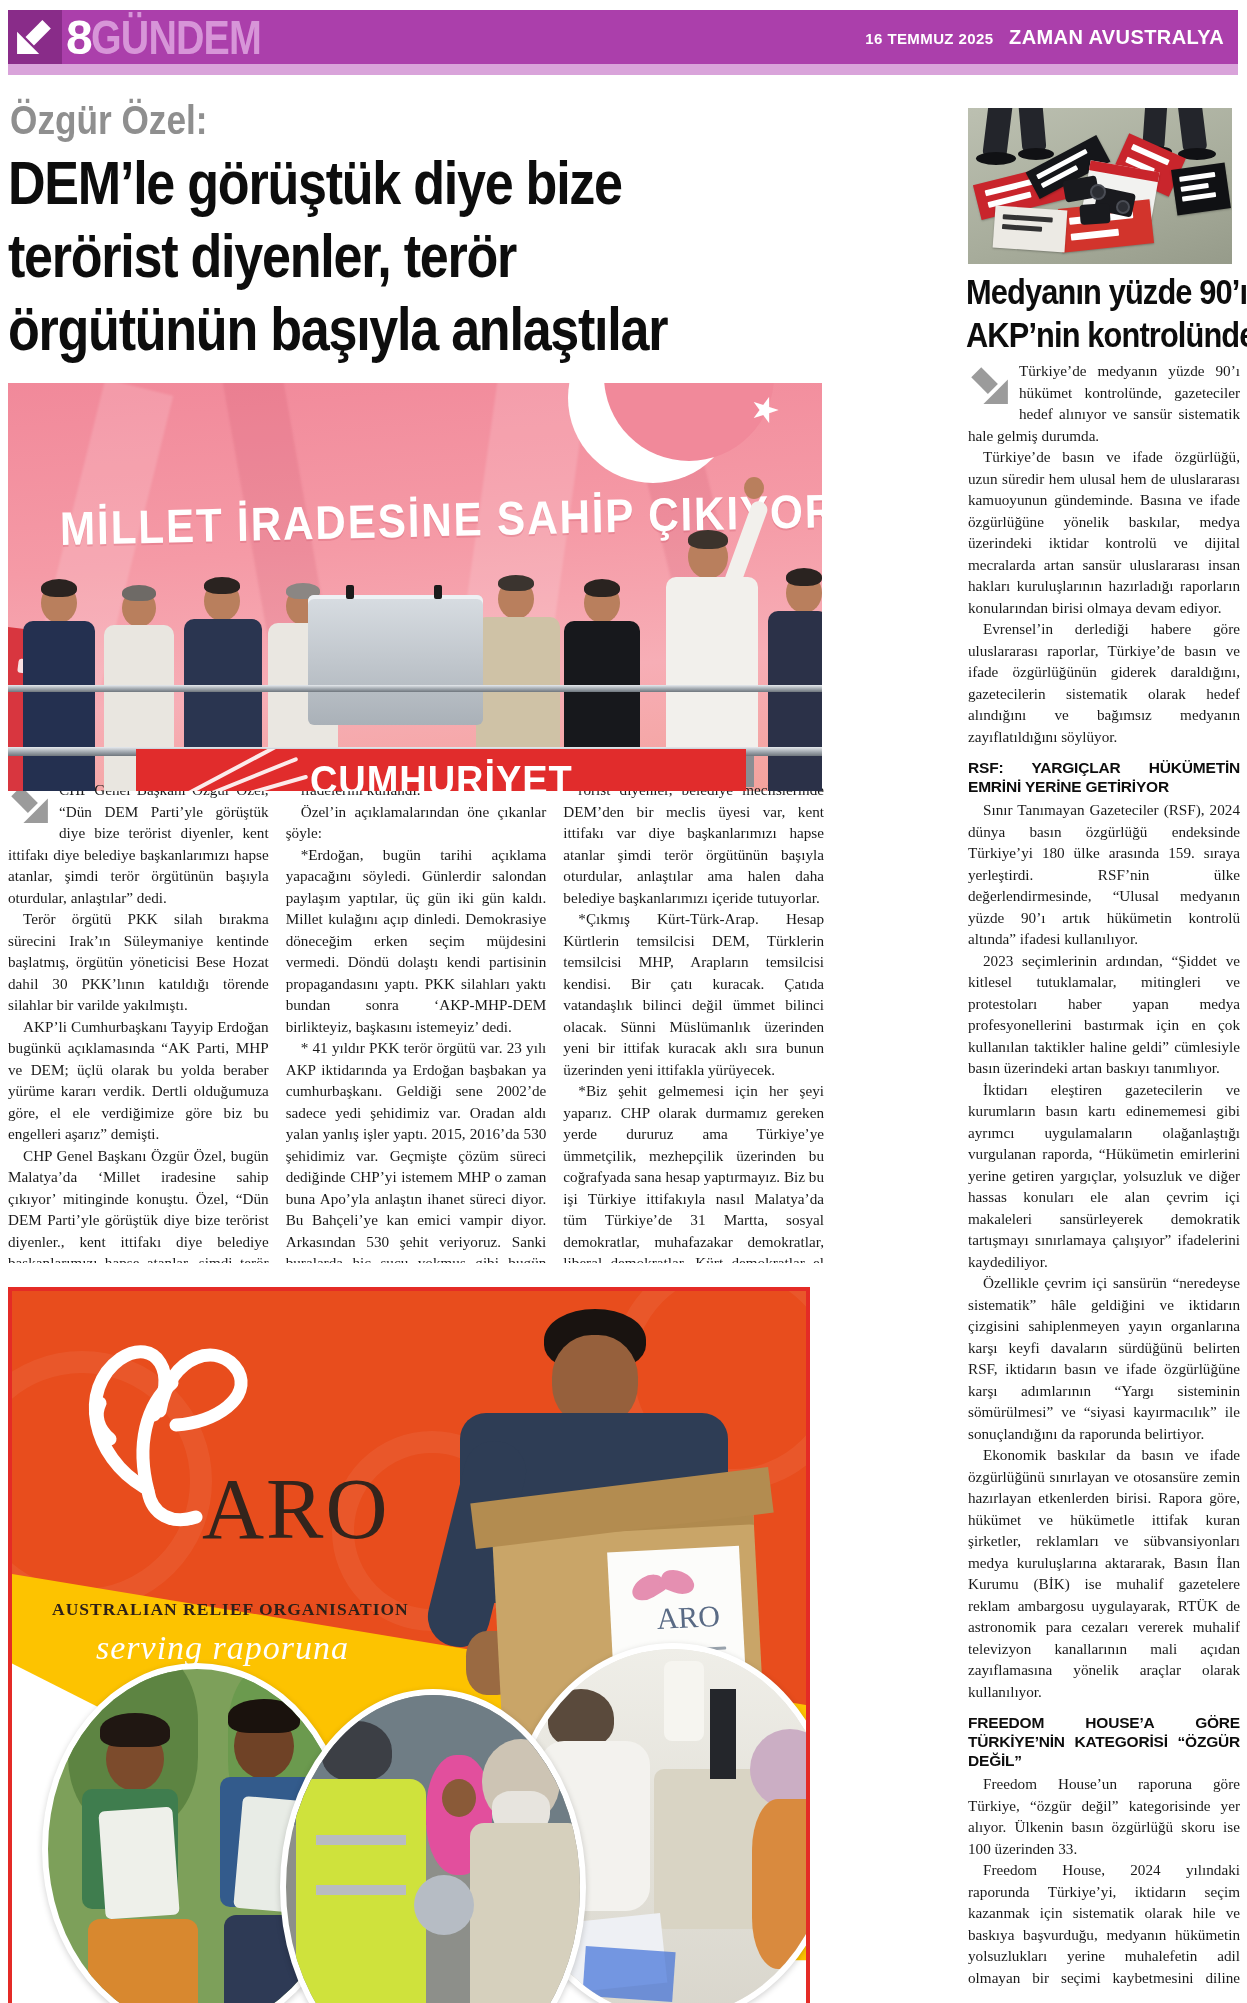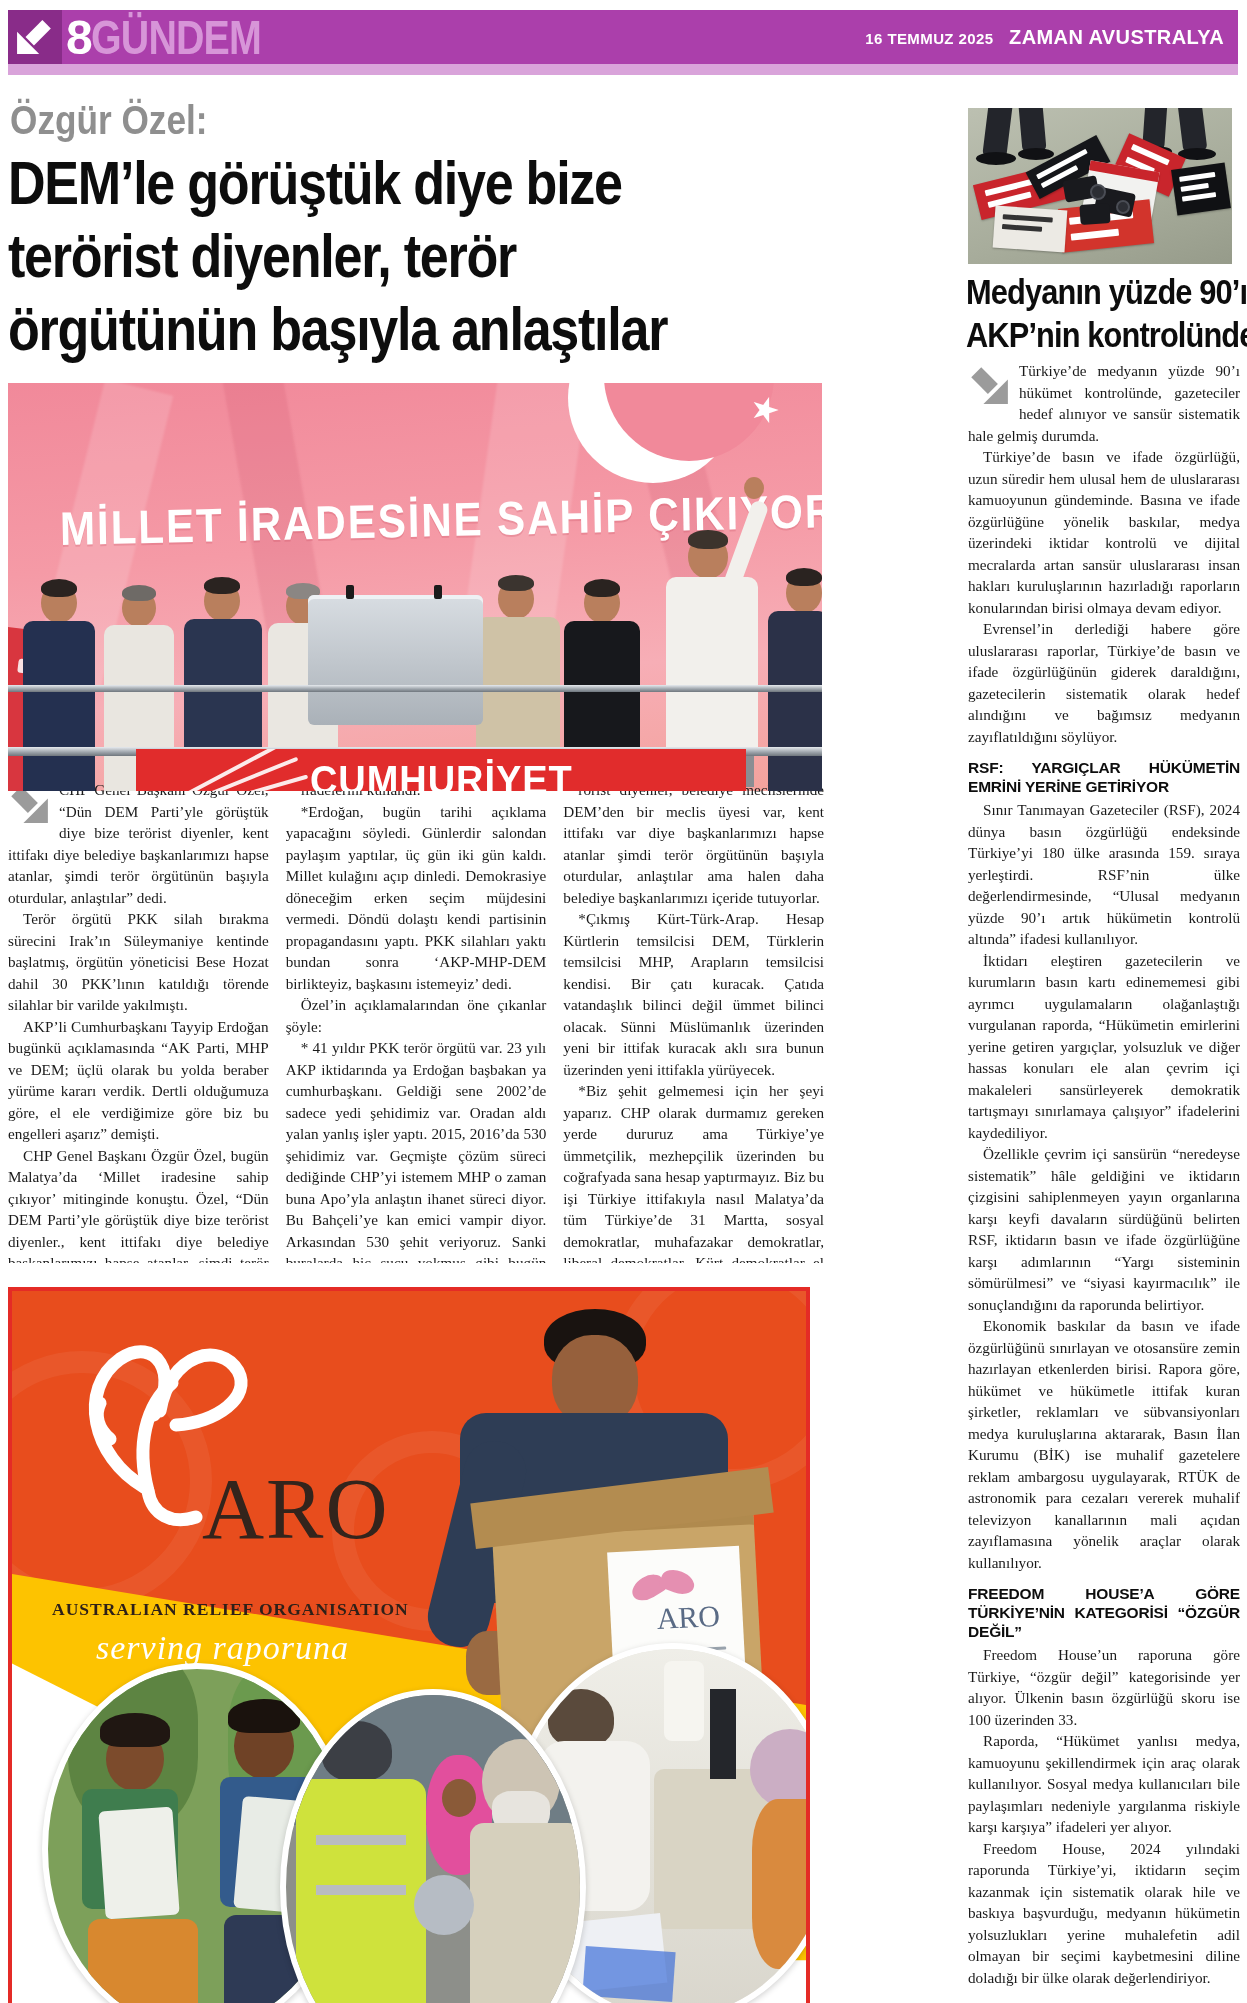--- a/index.html
+++ b/index.html
@@ -226,22 +226,22 @@
           <p class="lead"><span class="dropcap"><svg viewBox="0 0 36 36">
                 <polygon points="2,11 11,2 26,17 17,26"></polygon>
                 <polygon points="13,35 35,13 35,35"></polygon>
               </svg></span>CHP Genel Başkanı Özgür Özel, “Dün DEM Parti’yle görüştük diye bize terörist diyenler, kent ittifakı diye belediye başkanlarımızı hapse atanlar, şimdi terör örgütünün başıyla oturdular, anlaştılar” dedi.</p>
           <p>Terör örgütü PKK silah bırakma sürecini Irak’ın Süleymaniye kentinde başlatmış, örgütün yöneticisi Bese Hozat dahil 30 PKK’lının katıldığı törende silahlar bir varilde yakılmıştı.</p>
           <p>AKP’li Cumhurbaşkanı Tayyip Erdoğan bugünkü açıklamasında “AK Parti, MHP ve DEM; üçlü olarak bu yolda beraber yürüme kararı verdik. Dertli olduğumuza göre, el ele verdiğimize göre biz bu engelleri aşarız” demişti.</p>
           <p>CHP Genel Başkanı Özgür Özel, bugün Malatya’da ‘Millet iradesine sahip çıkıyor’ mitinginde konuştu. Özel, “Dün DEM Parti’yle görüştük diye bize terörist diyenler., kent ittifakı diye belediye başkanlarımızı hapse atanlar, şimdi terör örgütünün başıyla oturdular, anlaştılar ama halen belediye başkanlarımızı içeride tutuyorlar” dedi.</p>
         </div>
       <div class="col">
           <p>ifadelerini kullandı.</p>
+          <p>Özel’in açıklamalarından öne çıkanlar şöyle:</p>
           <p>*Erdoğan, bugün tarihi açıklama yapacağını söyledi. Günlerdir salondan paylaşım yaptılar, üç gün iki gün kaldı. Millet kulağını açıp dinledi. Demokrasiye döneceğim erken seçim müjdesini vermedi. Döndü dolaştı kendi partisinin propagandasını yaptı. PKK silahları yaktı bundan sonra ‘AKP-MHP-DEM birlikteyiz, başkasını istemeyiz’ dedi.</p>
-          <p>Özel’in açıklamalarından öne çıkanlar şöyle:</p>
           <p>* 41 yıldır PKK terör örgütü var. 23 yılı AKP iktidarında ya Erdoğan başbakan ya cumhurbaşkanı. Geldiği sene 2002’de sadece yedi şehidimiz var. Oradan aldı yalan yanlış işler yaptı. 2015, 2016’da 530 şehidimiz var. Geçmişte çözüm süreci dediğinde CHP’yi istemem MHP o zaman buna Apo’yla anlaştın ihanet süreci diyor. Bu Bahçeli’ye kan emici vampir diyor. Arkasından 530 şehit veriyoruz. Sanki buralarda hiç suçu yokmuş gibi bugün çıkmış biz anlaştık, yapacağız, fayda göreceğiz, diyor.</p>
         </div>
       <div class="col">
           <p>rörist diyenler, belediye meclislerinde DEM’den bir meclis üyesi var, kent ittifakı var diye başkanlarımızı hapse atanlar şimdi terör örgütünün başıyla oturdular, anlaştılar ama halen daha belediye başkanlarımızı içeride tutuyorlar.</p>
           <p>*Çıkmış Kürt-Türk-Arap. Hesap Kürtlerin temsilcisi DEM, Türklerin temsilcisi MHP, Arapların temsilcisi kendisi. Bir çatı kuracak. Çatıda vatandaşlık bilinci değil ümmet bilinci olacak. Sünni Müslümanlık üzerinden yeni bir ittifak kuracak aklı sıra bunun üzerinden yeni ittifakla yürüyecek.</p>
           <p>*Biz şehit gelmemesi için her şeyi yaparız. CHP olarak durmamız gereken yerde dururuz ama Türkiye’ye ümmetçilik, mezhepçilik üzerinden bu coğrafyada sana hesap yaptırmayız. Biz bu işi Türkiye ittifakıyla nasıl Malatya’da tüm Türkiye’de 31 Martta, sosyal demokratlar, muhafazakar demokratlar, liberal demokratlar, Kürt demokratlar el ele omuz omuza gönül gönüle seni yendiysek yine yeneceğiz.</p>
         </div>
     </div>
   </section>
 
@@ -296,26 +296,26 @@
     </div>
     <div class="sb-body">
         <p class="lead"><span class="dropcap"><svg viewBox="0 0 36 36">
               <polygon points="2,11 11,2 26,17 17,26"></polygon>
               <polygon points="13,35 35,13 35,35"></polygon>
             </svg></span>Türkiye’de medyanın yüzde 90’ı hükümet kontrolünde, gazeteciler hedef alınıyor ve sansür sistematik hale gelmiş durumda.</p>
         <p>Türkiye’de basın ve ifade özgürlüğü, uzun süredir hem ulusal hem de uluslararası kamuoyunun gündeminde. Basına ve ifade özgürlüğüne yönelik baskılar, medya üzerindeki iktidar kontrolü ve dijital mecralarda artan sansür uluslararası insan hakları kuruluşlarının hazırladığı raporların konularından birisi olmaya devam ediyor.</p>
         <p>Evrensel’in derlediği habere göre uluslararası raporlar, Türkiye’de basın ve ifade özgürlüğünün giderek daraldığını, gazetecilerin sistematik olarak hedef alındığını ve bağımsız medyanın zayıflatıldığını söylüyor.</p>
         <p class="subhead">RSF: YARGIÇLAR HÜKÜMETİN EMRİNİ YERİNE GETİRİYOR</p>
         <p>Sınır Tanımayan Gazeteciler (RSF), 2024 dünya basın özgürlüğü endeksinde Türkiye’yi 180 ülke arasında 159. sıraya yerleştirdi. RSF’nin ülke değerlendirmesinde, “Ulusal medyanın yüzde 90’ı artık hükümetin kontrolü altında” ifadesi kullanılıyor.</p>
+        <p>2023 seçimlerinin ardından, “Şiddet ve kitlesel tutuklamalar, mitingleri ve protestoları haber yapan medya profesyonellerini bastırmak için en çok kullanılan taktikler haline geldi” cümlesiyle basın üzerindeki artan baskıyı tanımlıyor.</p>
         <p>İktidarı eleştiren gazetecilerin ve kurumların basın kartı edinememesi gibi ayrımcı uygulamaların olağanlaştığı vurgulanan raporda, “Hükümetin emirlerini yerine getiren yargıçlar, yolsuzluk ve diğer hassas konuları ele alan çevrim içi makaleleri sansürleyerek demokratik tartışmayı sınırlamaya çalışıyor” ifadelerini kaydediliyor.</p>
         <p>Özellikle çevrim içi sansürün “neredeyse sistematik” hâle geldiğini ve iktidarın çizgisini sahiplenmeyen yayın organlarına karşı keyfi davaların sürdüğünü belirten RSF, iktidarın basın ve ifade özgürlüğüne karşı adımlarının “Yargı sisteminin sömürülmesi” ve “siyasi kayırmacılık” ile sonuçlandığını da raporunda belirtiyor.</p>
         <p>Ekonomik baskılar da basın ve ifade özgürlüğünü sınırlayan ve otosansüre zemin hazırlayan etkenlerden birisi. Rapora göre, hükümet ve hükümetle ittifak kuran şirketler, reklamları ve sübvansiyonları medya kuruluşlarına aktararak, Basın İlan Kurumu (BİK) ise muhalif gazetelere reklam ambargosu uygulayarak, RTÜK de astronomik para cezaları vererek muhalif televizyon kanallarının mali açıdan zayıflamasına yönelik araçlar olarak kullanılıyor.</p>
         <p class="subhead">FREEDOM HOUSE’A GÖRE TÜRKİYE’NİN KATEGORİSİ “ÖZGÜR DEĞİL”</p>
         <p>Freedom House’un raporuna göre Türkiye, “özgür değil” kategorisinde yer alıyor. Ülkenin basın özgürlüğü skoru ise 100 üzerinden 33.</p>
-        <p>Raporda, “Hükümet yanlısı medya, kamuoyunu şekillendirmek için araç olarak kullanılıyor. Sosyal medya kullanıcıları bile paylaşımları nedeniyle yargılanma riskiyle karşı karşıya” ifadeleri yer alıyor.</p>
         <p>Freedom House, 2024 yılındaki raporunda Türkiye’yi, iktidarın seçim kazanmak için sistematik olarak hile ve baskıya başvurduğu, medyanın hükümetin yolsuzlukları yerine muhalefetin adil olmayan bir seçimi kaybetmesini diline doladığı bir ülke olarak değerlendiriyor.</p>
       </div>
   </aside>
 
   <section class="ad">
     <div class="ad-orange">
       <span class="swirl" style="left:-60px;top:60px;width:260px;height:260px"></span>
       <span class="swirl" style="left:320px;top:140px;width:200px;height:200px"></span>
       <span class="swirl" style="left:600px;top:-40px;width:240px;height:240px"></span>
     </div>

